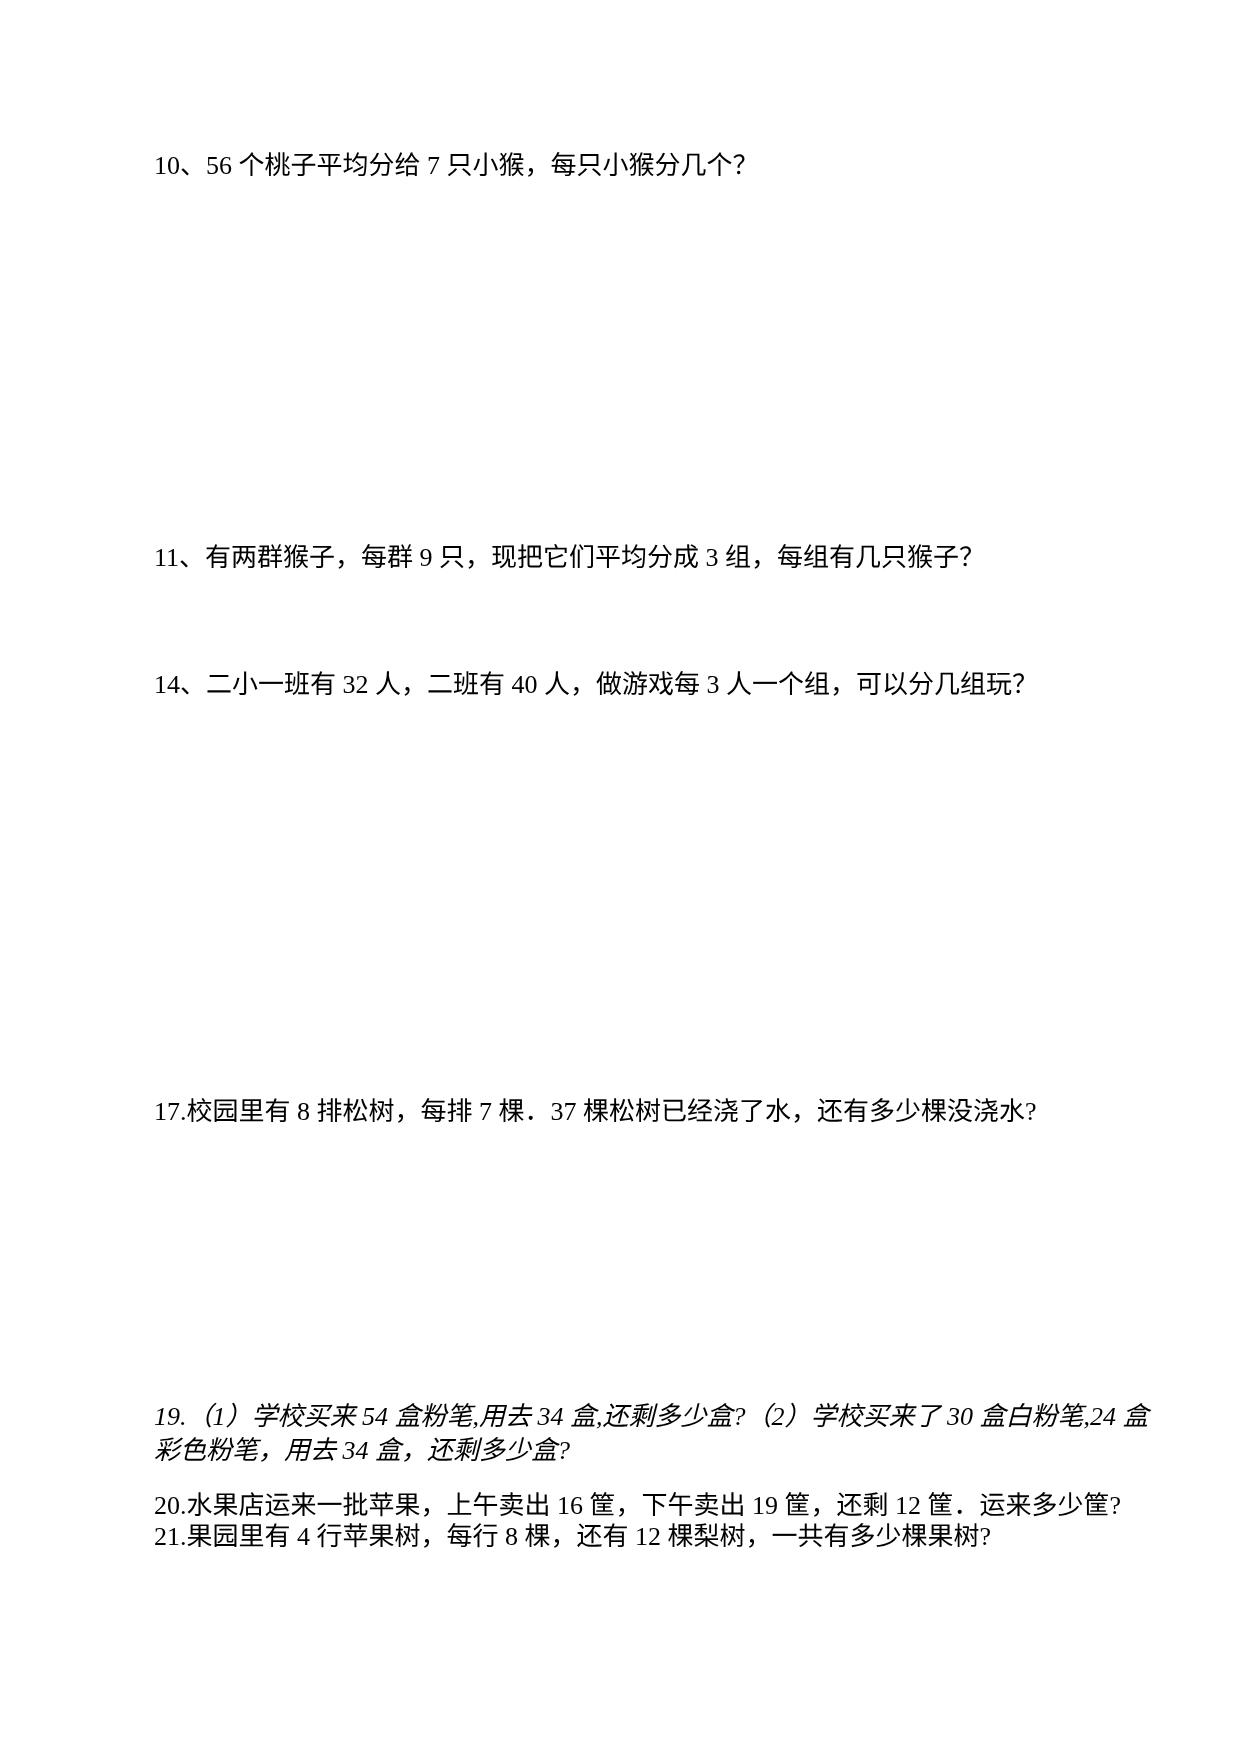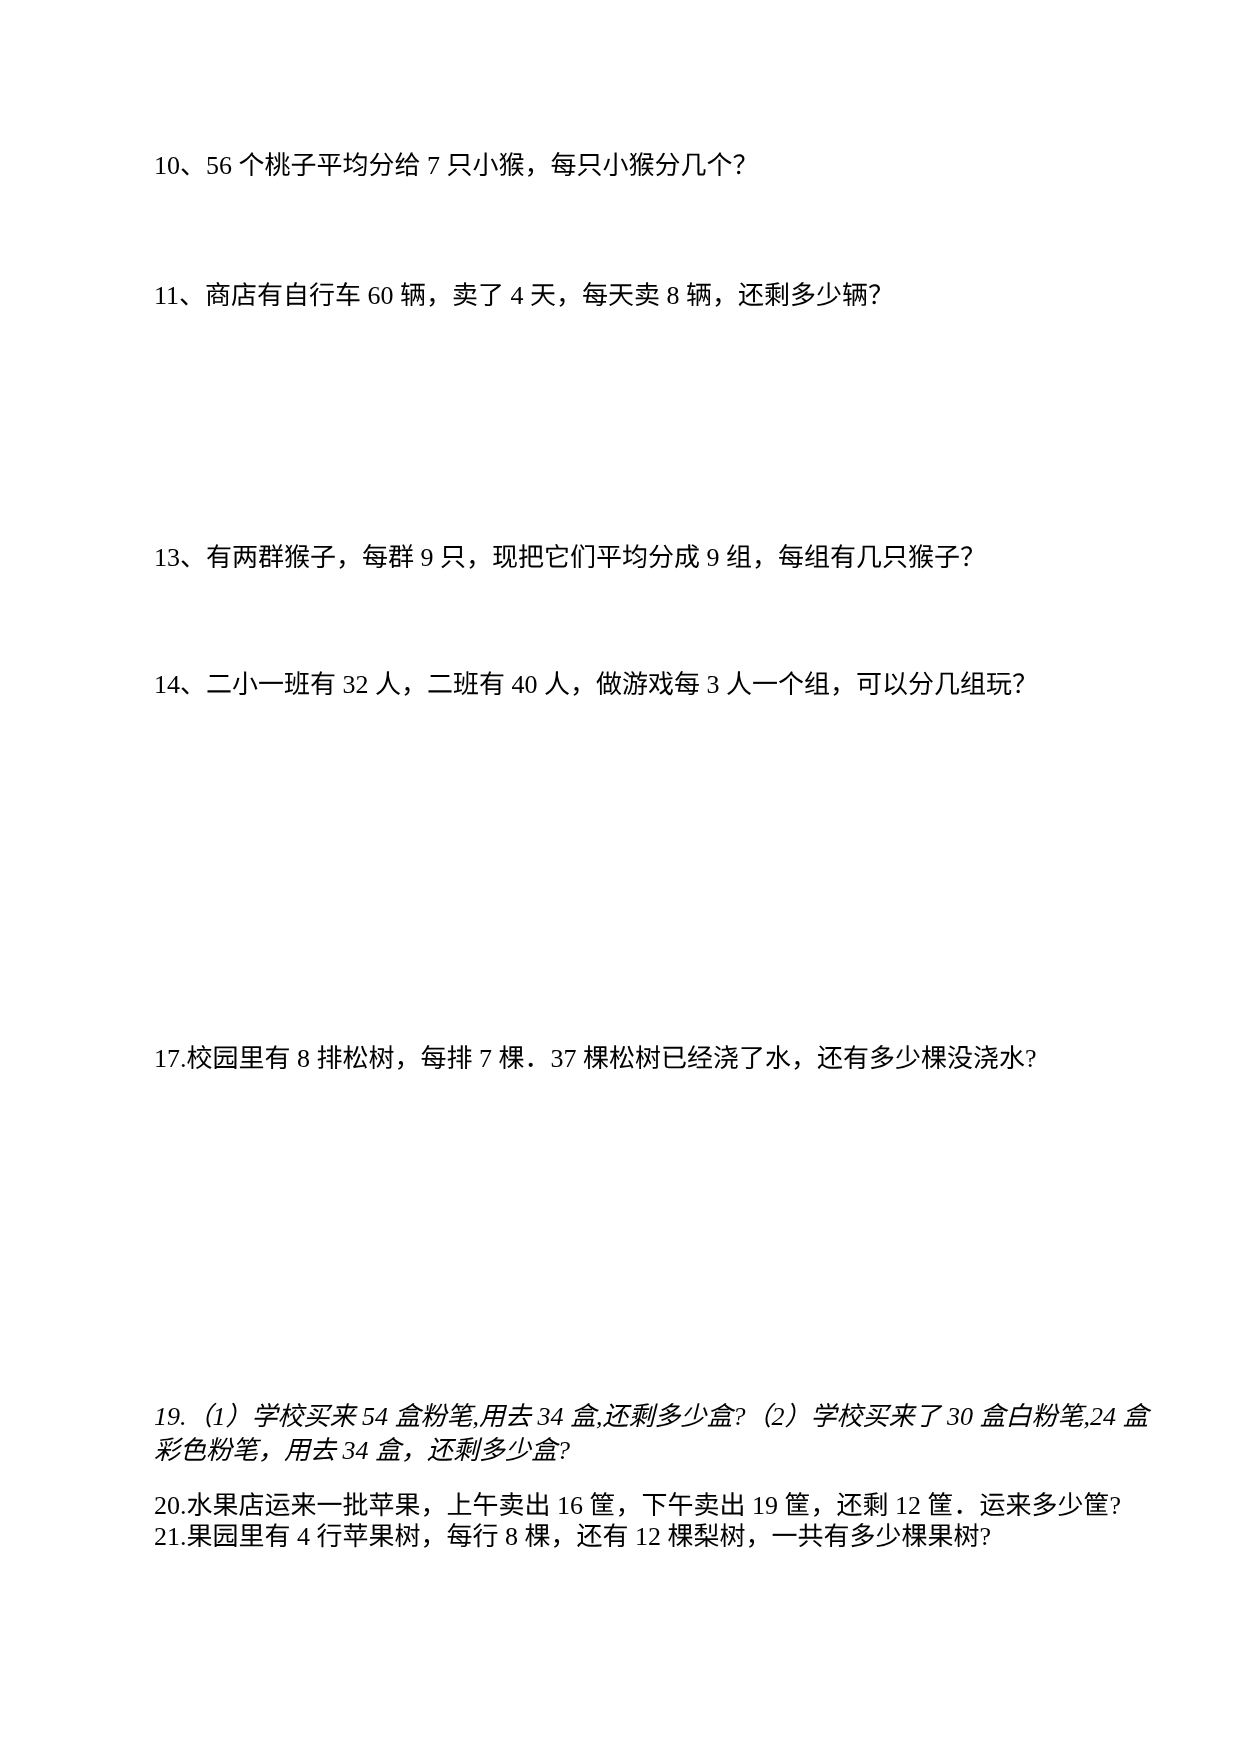--- a/index.html
+++ b/index.html
@@ -28,31 +28,30 @@
     word-break: break-all;
     text-align: left;
   }
   .q-10 { top: 149px; }
   .q-11 { top: 279px; }
   .q-12 { top: 411px; }
   .q-13 { top: 541px; }
   .q-14 { top: 668px; }
   .q-15 { top: 804px; }
   .q-16 { top: 934px; }
-  .q-17 { top: 1042px; }
+  .q-17 { top: 1095px; }
   .q-18 { top: 1196px; }
   .q-19 { top: 1400px; font-style: italic; }
   .q-20 { top: 1489px; }
   .q-21 { top: 1520px; }
 </style>
 </head>
 <body>
 
 <div class="page">
   <div class="q q-10">10、56 个桃子平均分给 7 只小猴，每只小猴分几个？</div>
-  <div class="q q-11">11、商店有自行车 60 辆，卖了 4 天，每天卖 8 辆，还剩多少辆？</div>
-  <div class="q q-13">13、有两群猴子，每群 9 只，现把它们平均分成 9 组，每组有几只猴子？</div>
+  <div class="q q-13">11、有两群猴子，每群 9 只，现把它们平均分成 3 组，每组有几只猴子？</div>
   <div class="q q-14">14、二小一班有 32 人，二班有 40 人，做游戏每 3 人一个组，可以分几组玩？</div>
   <div class="q q-17">17.校园里有 8 排松树，每排 7 棵．37 棵松树已经浇了水，还有多少棵没浇水?</div>
   <div class="q q-19">19.（1）学校买来 54 盒粉笔,用去 34 盒,还剩多少盒?（2）学校买来了 30 盒白粉笔,24 盒彩色粉笔，用去 34 盒，还剩多少盒?</div>
   <div class="q q-20">20.水果店运来一批苹果，上午卖出 16 筐，下午卖出 19 筐，还剩 12 筐．运来多少筐?</div>
   <div class="q q-21">21.果园里有 4 行苹果树，每行 8 棵，还有 12 棵梨树，一共有多少棵果树?</div>
 </div>
 
 </body></html>

